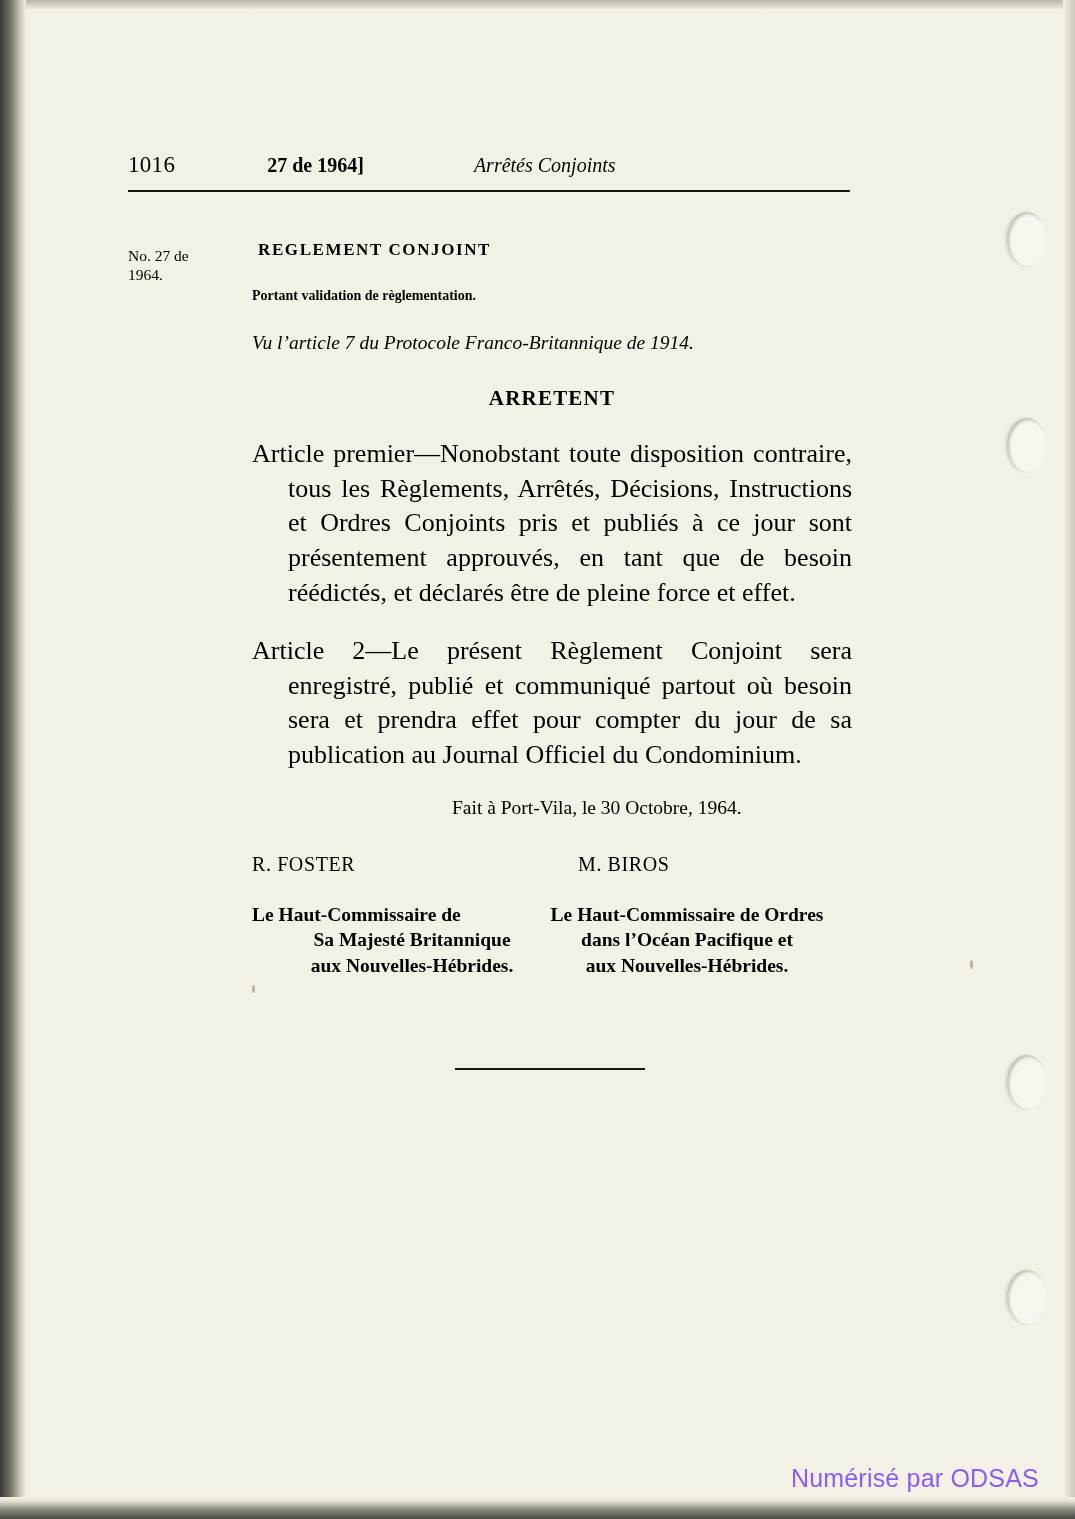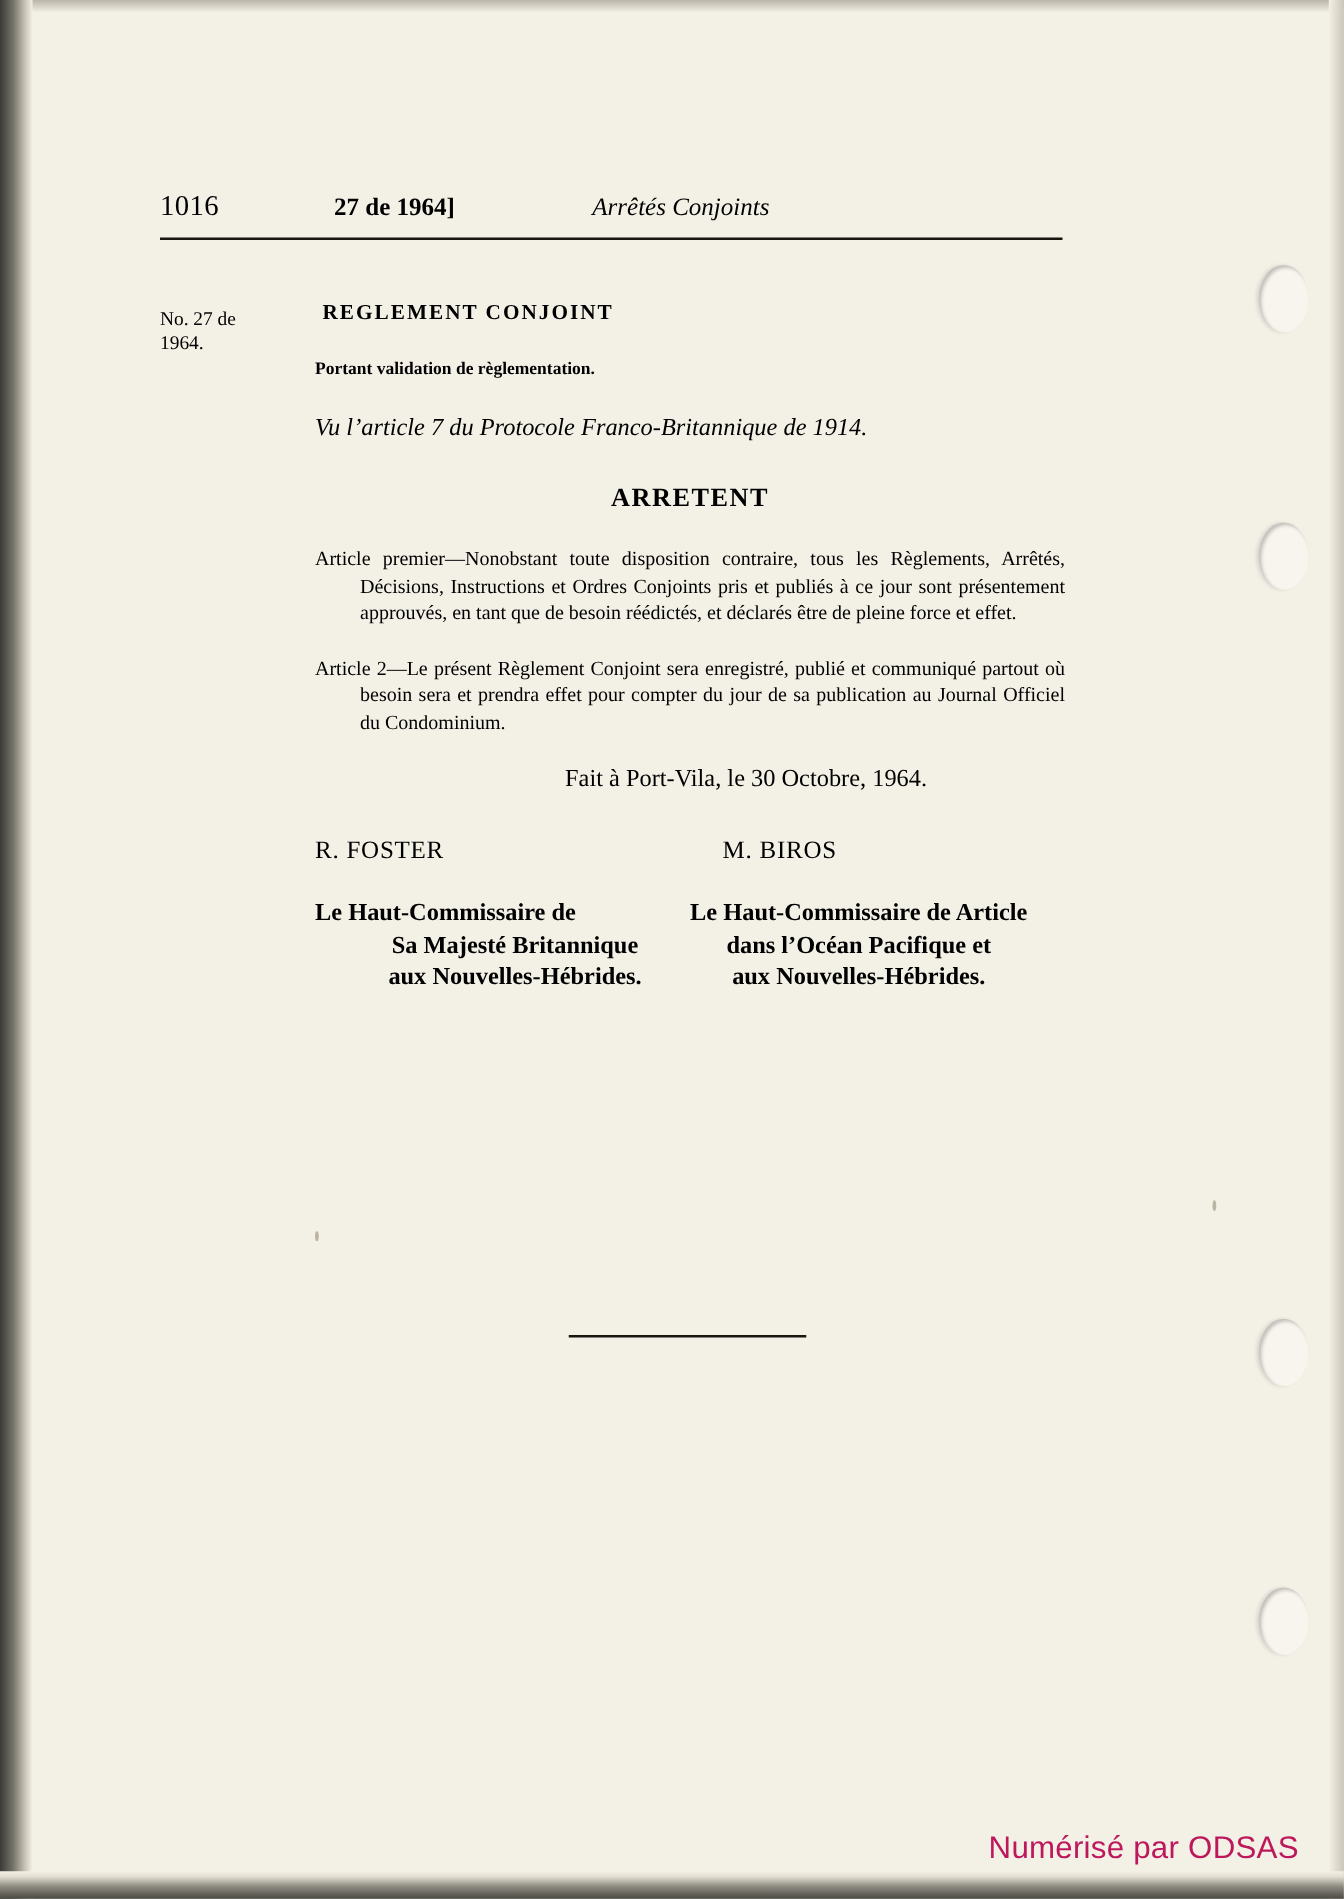--- a/index.html
+++ b/index.html
@@ -154,21 +154,21 @@
   }
 
   .arretent {
     text-align: center;
     font-size: 21px;
     letter-spacing: 1.2px;
     margin: 0 0 26px 0;
   }
 
   .article {
-    font-size: 16px;
+    font-size: 26px;
     text-align: justify;
     line-height: 1.33;
     margin: 0 0 24px 0;
     padding-left: 36px;
     text-indent: -36px;
   }
 
   .fait {
     font-size: 19.5px;
     margin: 18px 0 34px 0;
@@ -203,21 +203,21 @@
     height: 0;
     border-top: 2px solid #17150f;
   }
 
   .watermark {
     position: absolute;
     right: 36px;
     bottom: 26px;
     font-family: "Liberation Sans", sans-serif;
     font-size: 25px;
-    color: #be185d;
+    color: #8b5cf6;
     letter-spacing: 0.2px;
   }
 
   .speck {
     position: absolute;
     background: #b9b4a4;
     border-radius: 50%;
   }
 </style>
 </head>
@@ -261,21 +261,21 @@
           <div class="sig-name">R. FOSTER</div>
           <div class="sig-title">
             <span class="l1">Le Haut-Commissaire de</span>
             <span class="l2">Sa Majesté Britannique</span>
             <span class="l3">aux Nouvelles-Hébrides.</span>
           </div>
         </div>
         <div class="sig-col right">
           <div class="sig-name">M. BIROS</div>
           <div class="sig-title centered">
-            <span class="l1">Le Haut-Commissaire de Article</span>
+            <span class="l1">Le Haut-Commissaire de Ordres</span>
             <span class="l2">dans l’Océan Pacifique et</span>
             <span class="l3">aux Nouvelles-Hébrides.</span>
           </div>
         </div>
       </div>
 
     </div>
 
     <div class="rule-bottom"></div>
 

